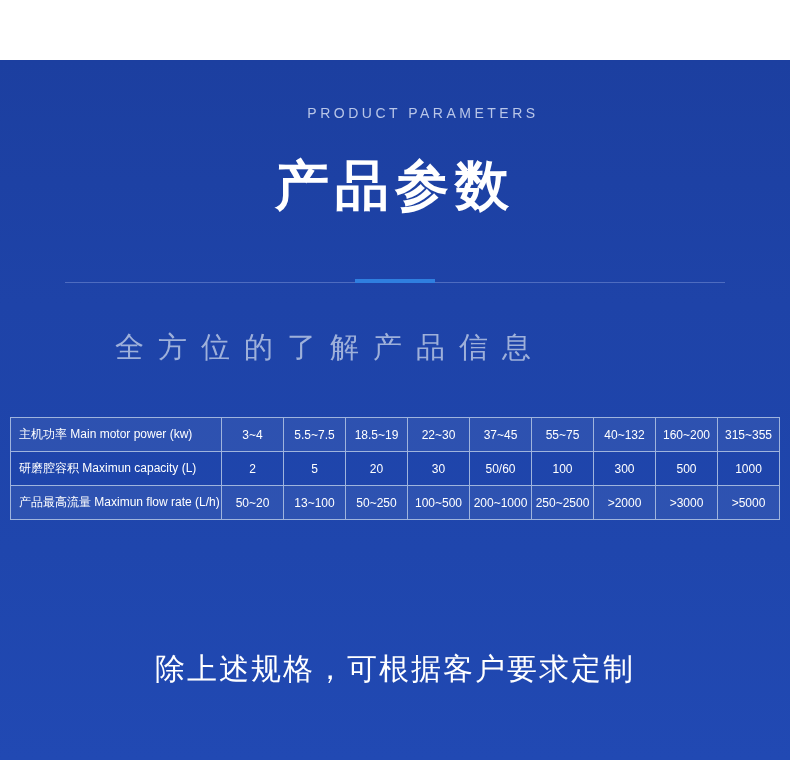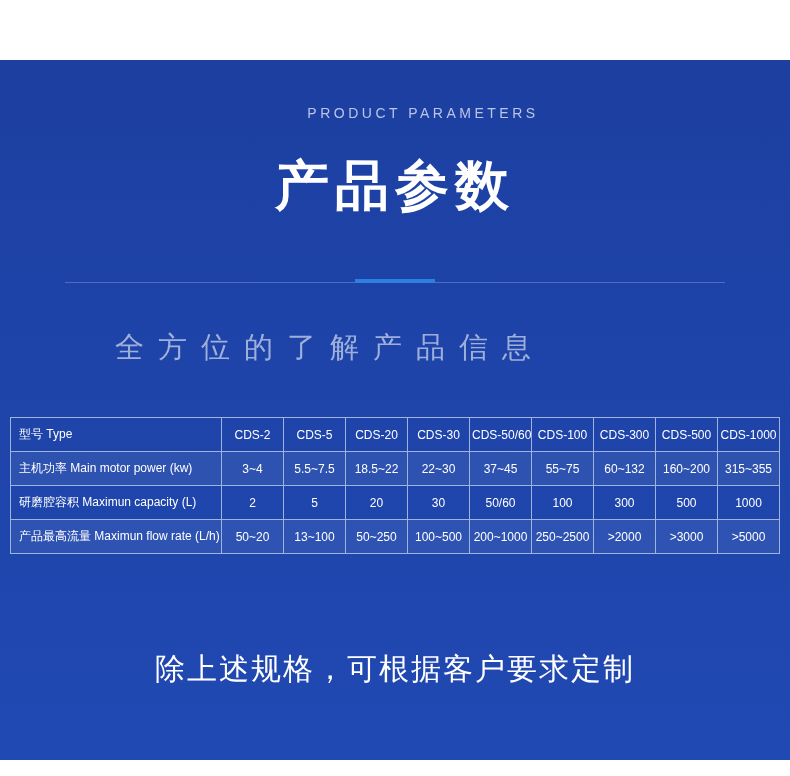--- a/index.html
+++ b/index.html
@@ -138,41 +138,29 @@
       <div class="title-cn">产品参数</div>
 
       <div class="divider"></div>
       <div class="divider-accent"></div>
 
       <div class="subtitle-cn">全方位的了解产品信息</div>
 
       <div class="table-wrap">
         <table class="params">
           <tbody>
-            <tr>
-              <td class="rowhead">型号 Type</td>
-              <td>CDS-2</td>
-              <td>CDS-5</td>
-              <td>CDS-20</td>
-              <td>CDS-30</td>
-              <td>CDS-50/60</td>
-              <td>CDS-100</td>
-              <td>CDS-300</td>
-              <td>CDS-500</td>
-              <td>CDS-1000</td>
-            </tr>
             <tr class="alt">
               <td class="rowhead">主机功率 Main motor power (kw)</td>
               <td>3~4</td>
               <td>5.5~7.5</td>
-              <td>18.5~22</td>
+              <td>18.5~19</td>
               <td>22~30</td>
               <td>37~45</td>
               <td>55~75</td>
-              <td>60~132</td>
+              <td>40~132</td>
               <td>160~200</td>
               <td>315~355</td>
             </tr>
             <tr>
               <td class="rowhead">研磨腔容积 Maximun capacity (L)</td>
               <td>2</td>
               <td>5</td>
               <td>20</td>
               <td>30</td>
               <td>50/60</td>

